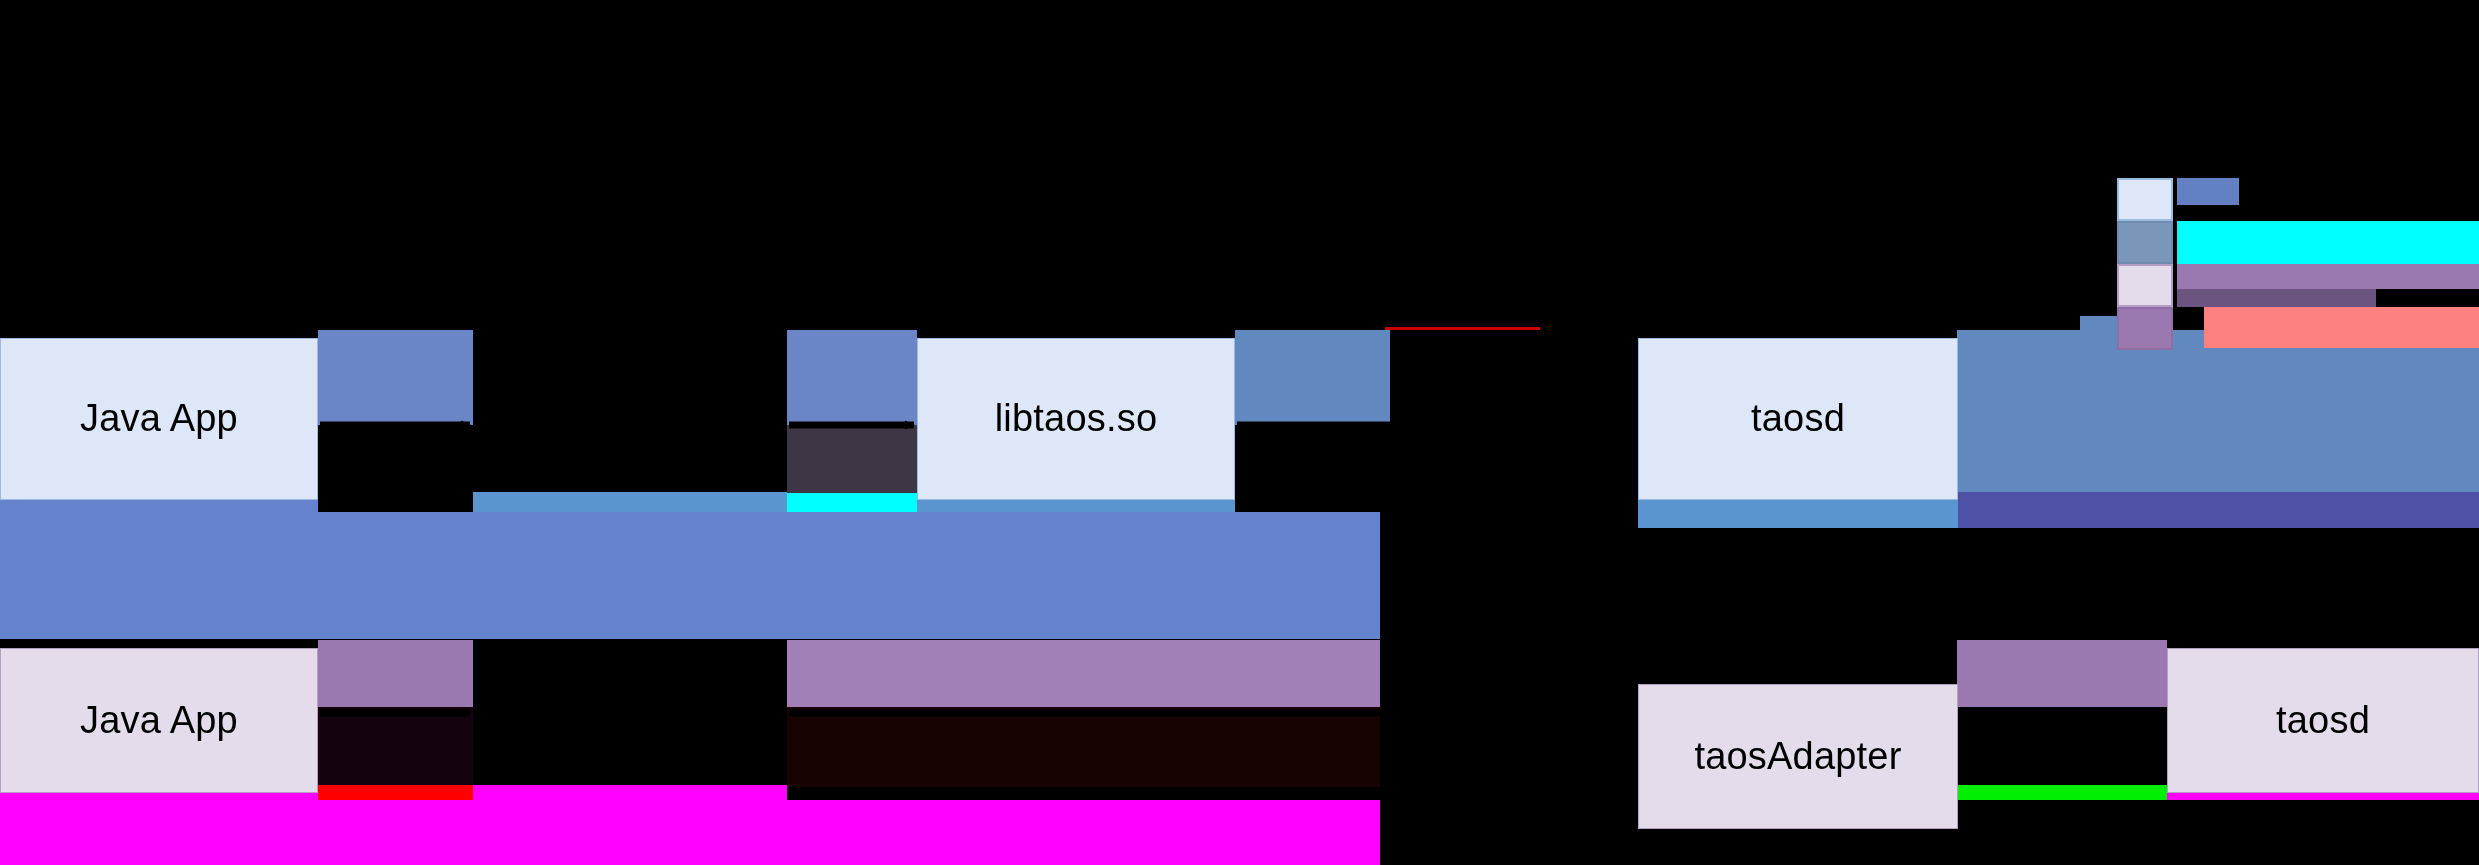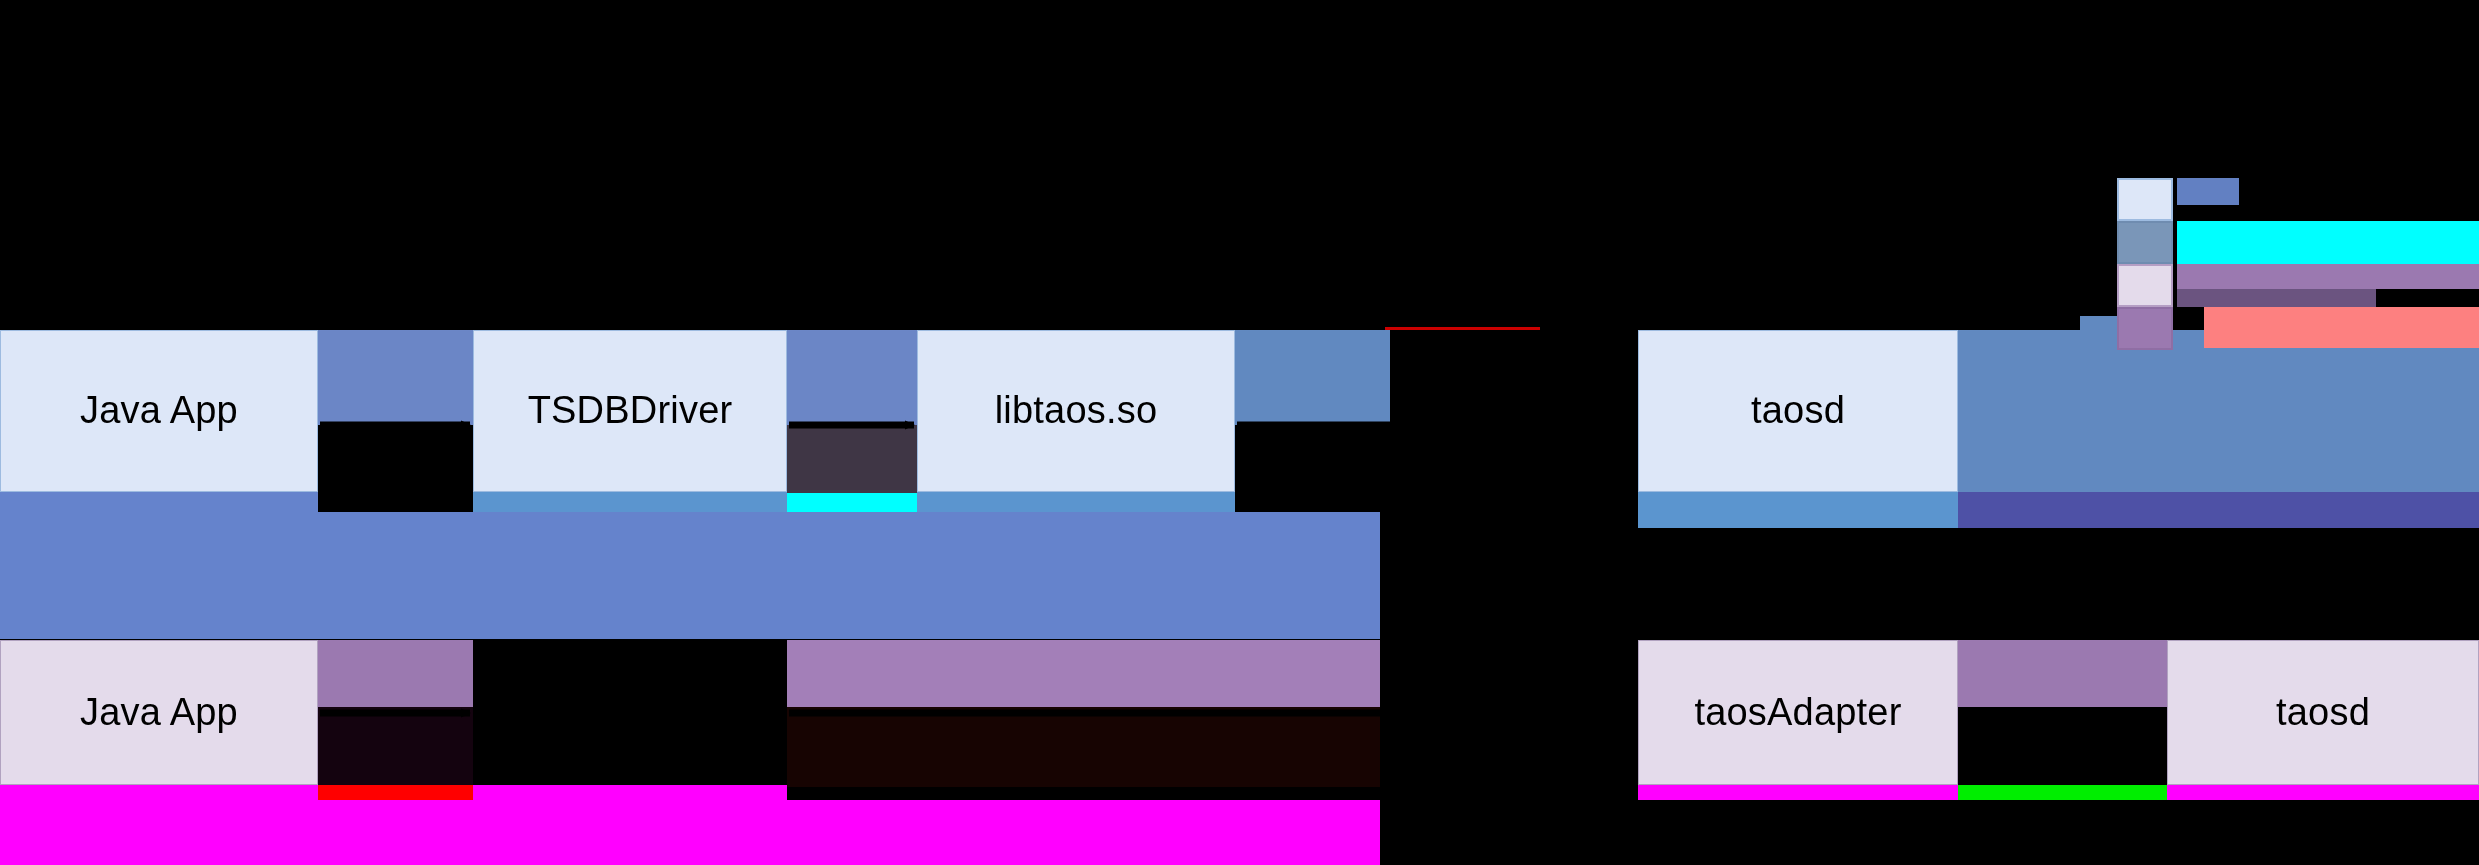--- a/index.html
+++ b/index.html
@@ -24,20 +24,21 @@
     display:flex;
     align-items:center;
     justify-content:center;
     text-align:center;
     line-height:1.15;
     letter-spacing:.2px;
     color:#000000;
     font-size:38px;
     font-weight:400;
     white-space:nowrap;
+    margin-top:8px;
   }
   .node.blue{
     background:#dde7f8;
     border:1px solid #9dbbe0;
   }
   .node.purple{
     background:#e4dbeb;
     border:1px solid #b1a2c0;
   }
 
@@ -113,38 +114,35 @@
   <div class="abs band" style="left:0px;top:785px;width:318px;height:80px;background:#ff00ff;"></div>
   <div class="abs band" style="left:473px;top:785px;width:314px;height:80px;background:#ff00ff;"></div>
   <div class="abs band" style="left:0px;top:800px;width:1380px;height:65px;background:#ff00ff;"></div>
   <div class="abs band" style="left:1638px;top:785px;width:320px;height:15px;background:#ff00ff;"></div>
   <div class="abs band" style="left:2167px;top:785px;width:312px;height:15px;background:#ff00ff;"></div>
 
   <div class="abs node blue" style="left:0px;top:330px;width:318px;height:162px;">
     <span>Java App</span>
   </div>
 
-  <div class="abs node blue" style="left:473px;top:330px;width:314px;height:162px;">
-    <span>TSDBDriver</span>
-  </div>
 
   <div class="abs node blue" style="left:917px;top:330px;width:318px;height:162px;">
     <span>libtaos.so</span>
   </div>
 
   <div class="abs node blue" style="left:1638px;top:330px;width:320px;height:162px;">
     <span>taosd</span>
   </div>
 
   <div class="abs node purple" style="left:0px;top:640px;width:318px;height:145px;">
     <span>Java App</span>
   </div>
 
 
-  <div class="abs node purple" style="left:1638px;top:640px;width:320px;height:145px;">
+  <div class="abs node purple" style="left:1638px;top:676px;width:320px;height:145px;">
     <span>taosAdapter</span>
   </div>
 
   <div class="abs node purple" style="left:2167px;top:640px;width:312px;height:145px;">
     <span>taosd</span>
   </div>
 
   <svg class="abs conn" style="left:0;top:0;width:2479px;height:865px;" viewBox="0 0 2479 865">
     <defs>
       <marker id="ah" markerWidth="11" markerHeight="11" refX="9" refY="5.5" orient="auto" markerUnits="userSpaceOnUse">

